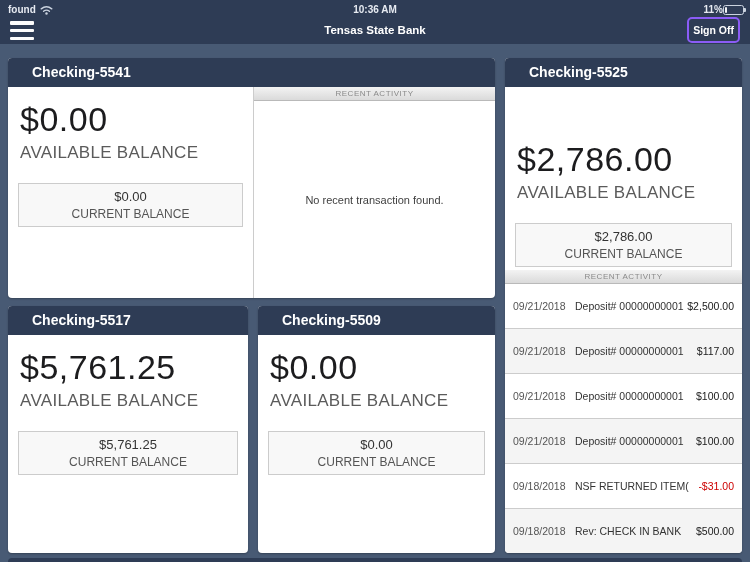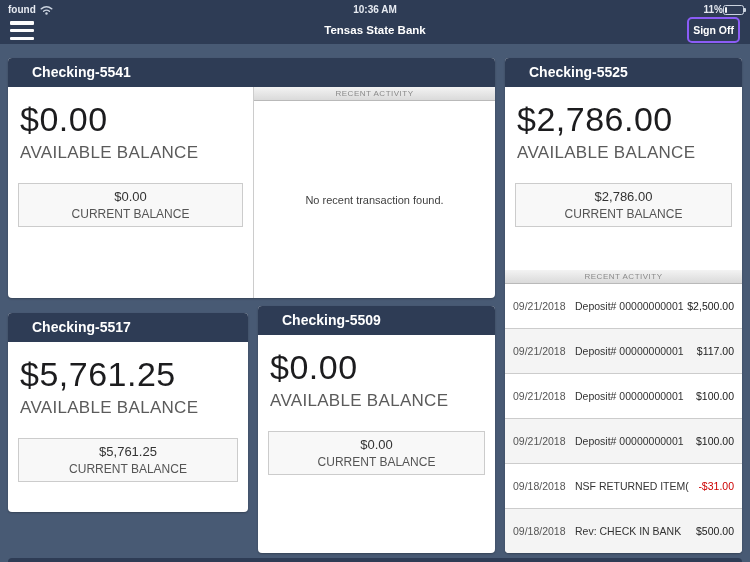--- a/index.html
+++ b/index.html
@@ -47,33 +47,33 @@
   
   #cardA { left:8px; top:58px; width:487px; height:240px; }
   #cardA .left-col { position:absolute; left:0; top:29px; width:245px; bottom:0; }
   #cardA .activity-panel { position:absolute; left:245px; right:0; top:29px; bottom:0;
                            border-left:1px solid #cccccc; display:flex; flex-direction:column; }
   .no-tx { flex:1; display:flex; align-items:center; justify-content:center;
            font-size:11px; color:#3f3f3f; }
 
   
   #cardB { left:505px; top:58px; width:237px; height:495px; display:flex; flex-direction:column; }
-  #cardB .balance-area { height:216px; }
+  #cardB .balance-area { height:216px;margin-top:40px; }
   #cardB .tx-list { flex:1; display:flex; flex-direction:column; }
   .tx-row { flex:1; display:flex; align-items:center; padding:16px 8px; font-size:10.5px;
             border-bottom:1px solid #cccccc; background:#ffffff; }
   .tx-row:nth-child(even) { background:#f4f4f4; }
   .tx-row:last-child { border-bottom:none; }
   .tx-date { width:62px; color:#555555; flex-shrink:0; }
   .tx-desc { flex:1; color:#333333; white-space:nowrap; overflow:hidden; }
   .tx-amt { color:#1a1a1a; text-align:right; white-space:nowrap; }
   .tx-amt.neg { color:#cc0000; }
 
   
-  #cardC { left:8px; top:313px; width:240px; height:199px; }
+  #cardC { left:8px; top:306px; width:240px; height:247px; }
   #cardD { left:258px; top:306px; width:237px; height:247px; }
 
   
   .next-row-peek { position:absolute; left:8px; top:558px; width:734px; height:4px;
                    background:#2e3c55; border-radius:4px 4px 0 0; }
 </style>
 </head>
 <body>
 
 <div class="screen">

